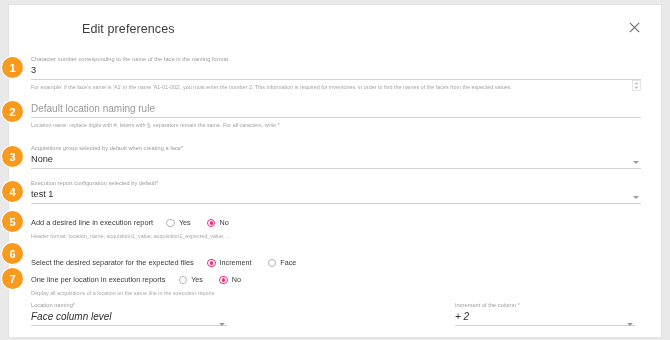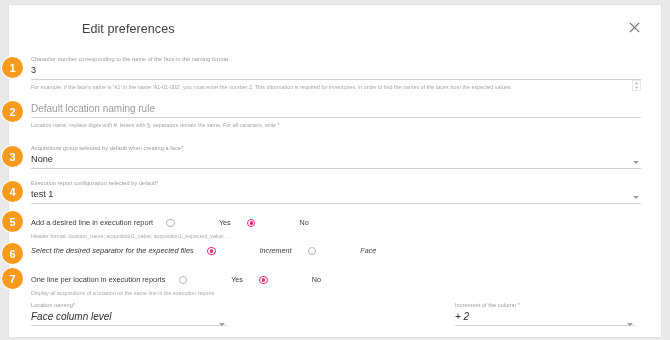--- a/index.html
+++ b/index.html
@@ -139,21 +139,20 @@
     margin-left: 9px;
     line-height: 14px;
   }
   .radio-opt {
     display: inline-flex;
     align-items: center;
     margin-right: 12px;
     cursor: pointer;
     vertical-align: top;
     height: 14px;
-    gap: 40px;
   }
   .radio-dot {
     width: 8.4px;
     height: 8.4px;
     border-radius: 50%;
     border: 1.1px solid #b4b4b4;
     box-sizing: border-box;
     display: inline-block;
     position: relative;
     margin-right: 4px;
@@ -268,21 +267,21 @@
             <span class="radio-label">Yes</span>
           </span>
           <span class="radio-opt">
             <span class="radio-dot on"></span>
             <span class="radio-label">No</span>
           </span>
         </span>
       </div>
       <div class="row-help" style="top:183px;">Header format: location_name; acquisition1_value; acquisition1_expected_value; ...</div>
 
-      <div class="radio-row" style="top:195px;font-style:italic;">
+      <div class="radio-row" style="top:207px;">
         <span class="radio-question">Select the desired separator for the expected files</span>
         <span class="radio-group">
           <span class="radio-opt">
             <span class="radio-dot on"></span>
             <span class="radio-label">Increment</span>
           </span>
           <span class="radio-opt">
             <span class="radio-dot"></span>
             <span class="radio-label">Face</span>
           </span>

